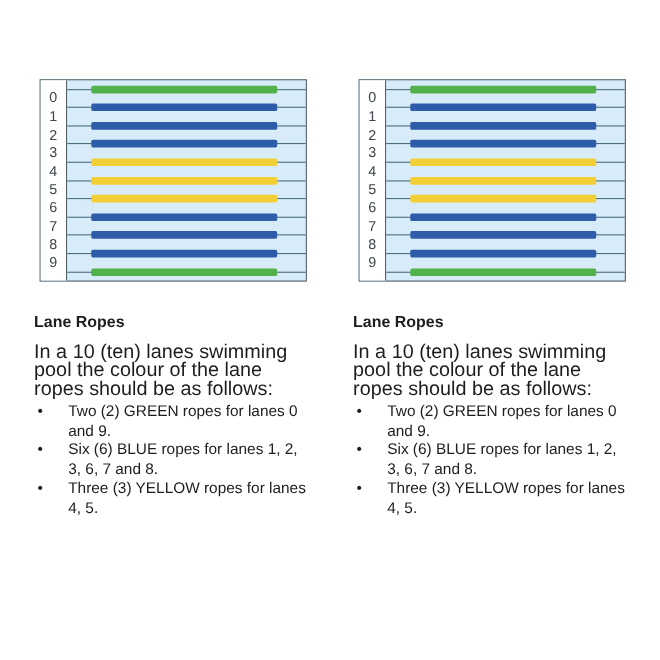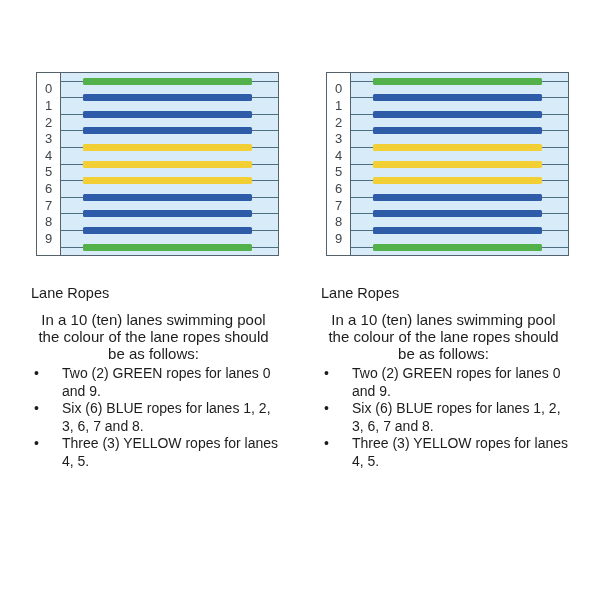--- a/index.html
+++ b/index.html
@@ -29,24 +29,24 @@
     background:#4d6e80; z-index:1;
   }
   .rope {
     position:absolute; left:46px; right:26px; height:7px;
     border-radius:1.5px; z-index:2;
   }
 
   
   .text-block { position:absolute; left:0; top:213px; width:252px; }
   .heading {
-    margin:0 0 9px 0; font-size:14.5px; line-height:17px; font-weight:normal;
+    margin:0 0 9px 0; font-size:14.5px; line-height:17px; font-weight:bold;
   }
   .intro {
-    margin:0; max-width:245px; font-size:15px; line-height:17px;text-align:center;
+    margin:0; max-width:245px; font-size:18px; line-height:17px;
   }
   .bullets { list-style:none; margin:3px 0 0 0; padding:0; }
   .bullets li {
     position:relative; padding-left:31px; font-size:14px; line-height:17.5px;
   }
   .bullet {
     position:absolute; left:3px; top:0; font-size:14px; line-height:17.5px;
   }
 </style>
 </head>

